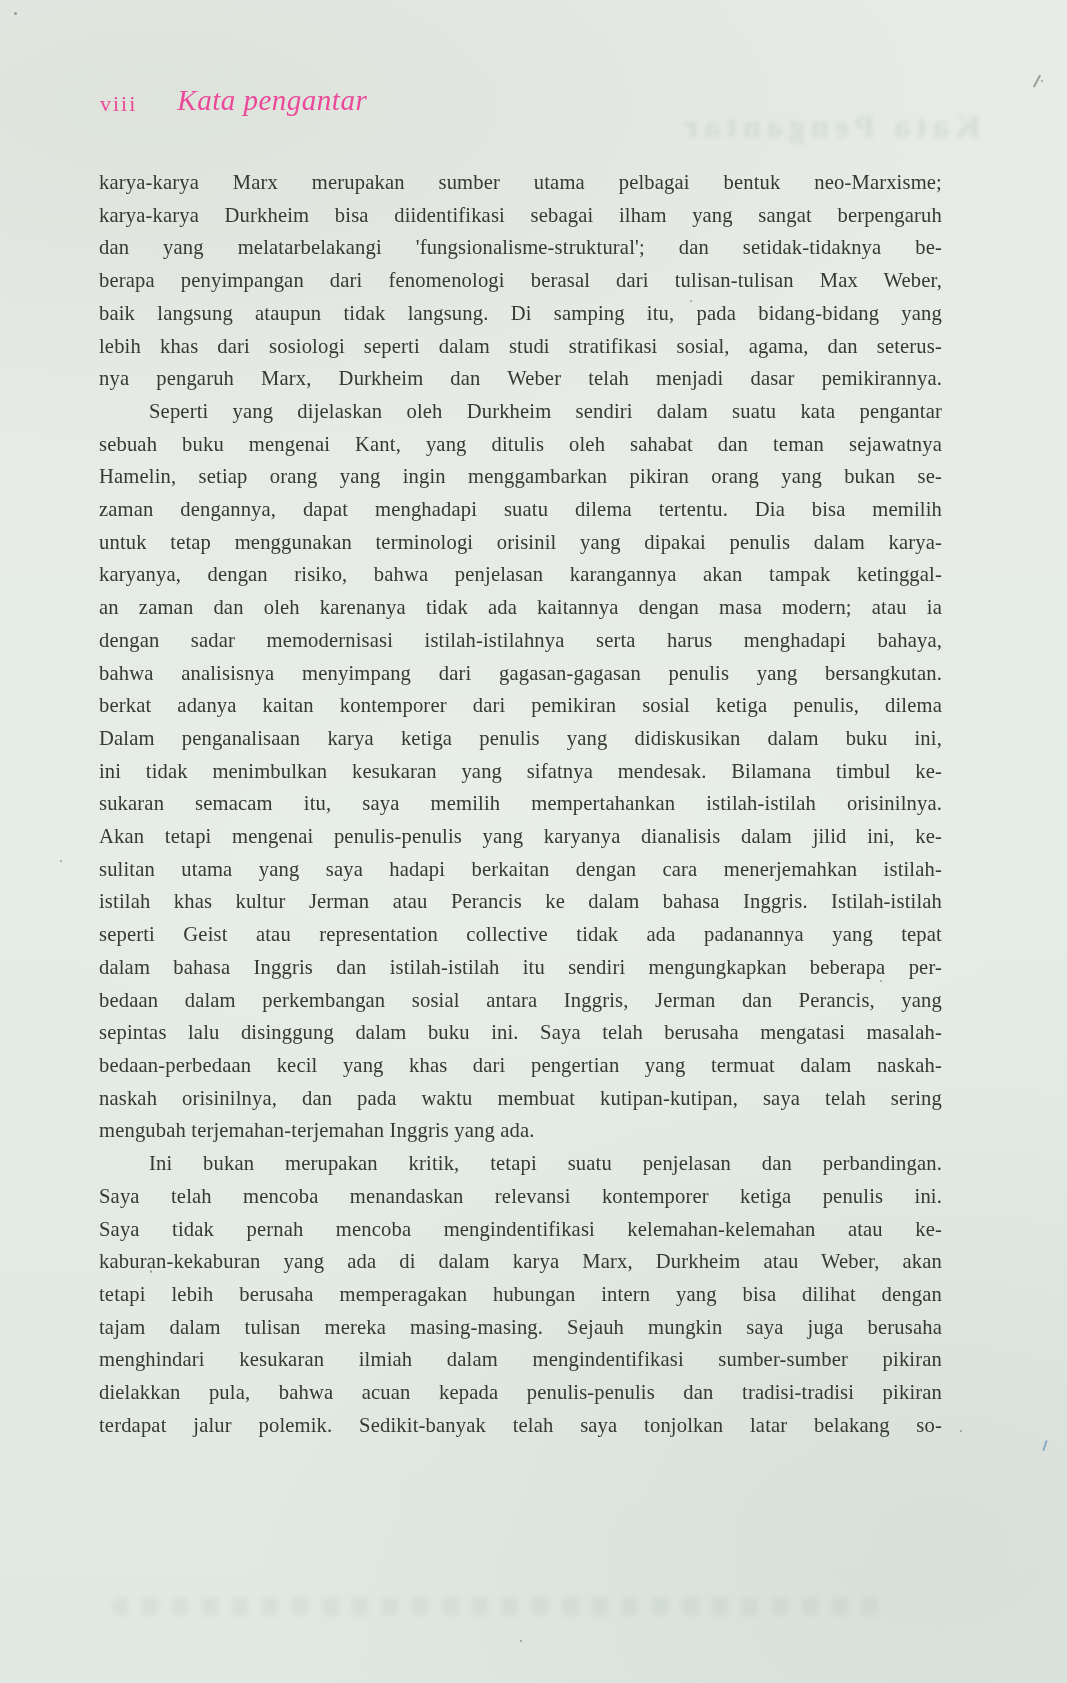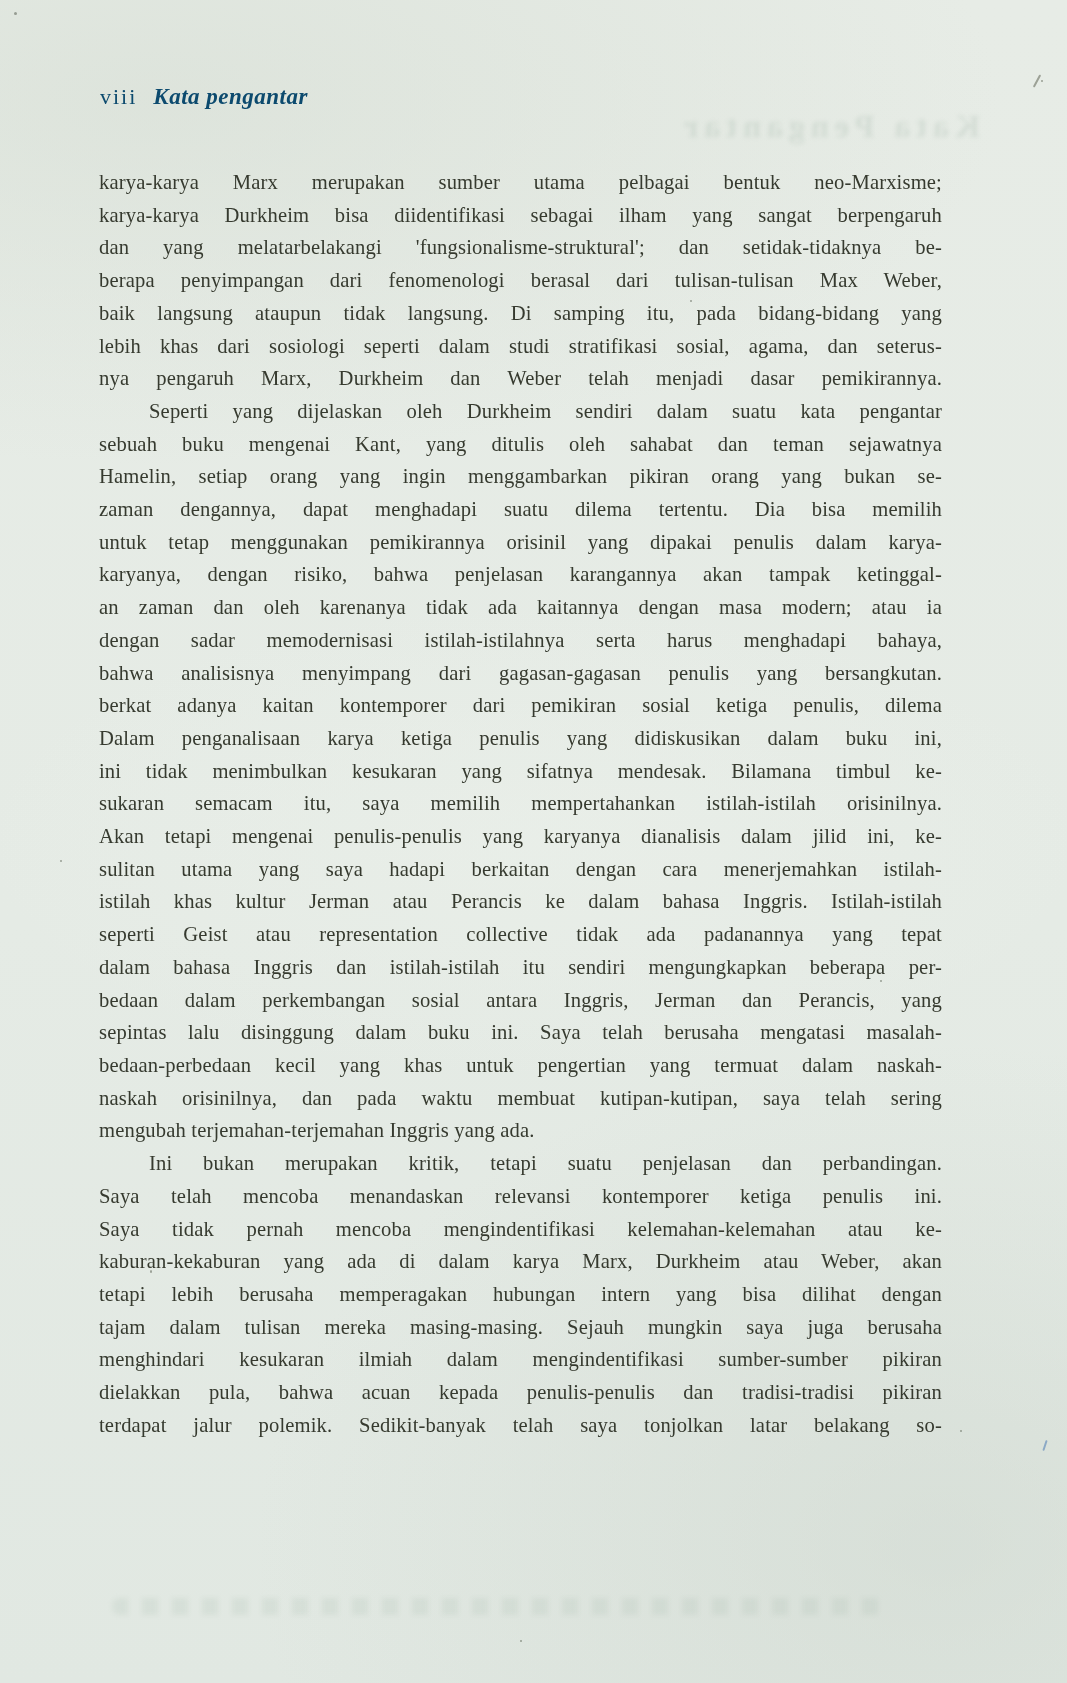--- a/index.html
+++ b/index.html
@@ -8,24 +8,24 @@
     font-family:"Liberation Serif","DejaVu Serif",serif;
     background:
       radial-gradient(1200px 520px at 15% 6%, rgba(213,221,211,.55), transparent 70%),
       radial-gradient(950px 700px at 88% 92%, rgba(203,212,203,.45), transparent 72%),
       radial-gradient(700px 300px at 50% 50%, rgba(236,241,235,.5), transparent 80%),
       linear-gradient(180deg,#e7ece6 0%,#e5ebe5 55%,#e1e8e2 100%);
   }
   .page{position:absolute;inset:0;}
   .header{
     position:absolute;top:84px;left:100px;display:flex;align-items:flex-end;
-    color:#0c4a6e;
+    color:#ec4899;
   }
   .page-num{font-size:22px;letter-spacing:2px;}
-  .running-title{font-style:italic;font-weight:700;font-size:23px;margin-left:16px;letter-spacing:.5px;}
+  .running-title{font-style:italic;font-weight:400;font-size:29px;margin-left:40px;letter-spacing:.5px;}
   .body-text{
     position:absolute;top:166px;left:99px;width:843px;
     font-size:20.6px;line-height:32.7px;color:#363a2f;letter-spacing:.15px;
   }
   .line{text-align:justify;text-align-last:justify;}
   .line.noj{text-align-last:left;}
   .line.indent{text-indent:50px;}
   .it{}
   
   .ghost-top{
@@ -60,37 +60,37 @@
       <div class="line"><span>karya-karya Durkheim bisa diidentifikasi sebagai ilham yang sangat berpengaruh</span></div>
       <div class="line"><span>dan yang melatarbelakangi 'fungsionalisme-struktural'; dan setidak-tidaknya be-</span></div>
       <div class="line"><span>berapa penyimpangan dari fenomenologi berasal dari tulisan-tulisan Max Weber,</span></div>
       <div class="line"><span>baik langsung ataupun tidak langsung. Di samping itu, pada bidang-bidang yang</span></div>
       <div class="line"><span>lebih khas dari sosiologi seperti dalam studi stratifikasi sosial, agama, dan seterus-</span></div>
       <div class="line"><span>nya pengaruh Marx, Durkheim dan Weber telah menjadi dasar pemikirannya.</span></div>
       <div class="line indent"><span>Seperti yang dijelaskan oleh Durkheim sendiri dalam suatu kata pengantar</span></div>
       <div class="line"><span>sebuah buku mengenai Kant, yang ditulis oleh sahabat dan teman sejawatnya</span></div>
       <div class="line"><span>Hamelin, setiap orang yang ingin menggambarkan pikiran orang yang bukan se-</span></div>
       <div class="line"><span>zaman dengannya, dapat menghadapi suatu dilema tertentu. Dia bisa memilih</span></div>
-      <div class="line"><span>untuk tetap menggunakan pemikirannya orisinil yang dipakai penulis dalam karya-</span></div>
+      <div class="line"><span>untuk tetap menggunakan terminologi orisinil yang dipakai penulis dalam karya-</span></div>
       <div class="line"><span>karyanya, dengan risiko, bahwa penjelasan karangannya akan tampak ketinggal-</span></div>
       <div class="line"><span>an zaman dan oleh karenanya tidak ada kaitannya dengan masa modern; atau ia</span></div>
       <div class="line"><span>dengan sadar memodernisasi istilah-istilahnya serta harus menghadapi bahaya,</span></div>
       <div class="line"><span>bahwa analisisnya menyimpang dari gagasan-gagasan penulis yang bersangkutan.</span></div>
       <div class="line"><span>berkat adanya kaitan kontemporer dari pemikiran sosial ketiga penulis, dilema</span></div>
       <div class="line"><span>Dalam penganalisaan karya ketiga penulis yang didiskusikan dalam buku ini,</span></div>
       <div class="line"><span>ini tidak menimbulkan kesukaran yang sifatnya mendesak. Bilamana timbul ke-</span></div>
       <div class="line"><span>sukaran semacam itu, saya memilih mempertahankan istilah-istilah orisinilnya.</span></div>
       <div class="line"><span>Akan tetapi mengenai penulis-penulis yang karyanya dianalisis dalam jilid ini, ke-</span></div>
       <div class="line"><span>sulitan utama yang saya hadapi berkaitan dengan cara menerjemahkan istilah-</span></div>
       <div class="line"><span>istilah khas kultur Jerman atau Perancis ke dalam bahasa Inggris. Istilah-istilah</span></div>
       <div class="line"><span>seperti </span><span class="it">Geist</span><span> atau </span><span class="it">representation collective</span><span> tidak ada padanannya yang tepat</span></div>
       <div class="line"><span>dalam bahasa Inggris dan istilah-istilah itu sendiri mengungkapkan beberapa per-</span></div>
       <div class="line"><span>bedaan dalam perkembangan sosial antara Inggris, Jerman dan Perancis, yang</span></div>
       <div class="line"><span>sepintas lalu disinggung dalam buku ini. Saya telah berusaha mengatasi masalah-</span></div>
-      <div class="line"><span>bedaan-perbedaan kecil yang khas untuk pengertian yang termuat dalam naskah-</span></div>
+      <div class="line"><span>bedaan-perbedaan kecil yang khas dari pengertian yang termuat dalam naskah-</span></div>
       <div class="line"><span>naskah orisinilnya, dan pada waktu membuat kutipan-kutipan, saya telah sering</span></div>
       <div class="line noj"><span>mengubah terjemahan-terjemahan Inggris yang ada.</span></div>
       <div class="line indent"><span>Ini bukan merupakan kritik, tetapi suatu penjelasan dan perbandingan.</span></div>
       <div class="line"><span>Saya telah mencoba menandaskan relevansi </span><span class="it">kontemporer</span><span> ketiga penulis ini.</span></div>
       <div class="line"><span>Saya tidak pernah mencoba mengindentifikasi kelemahan-kelemahan atau ke-</span></div>
       <div class="line"><span>kaburan-kekaburan yang ada di dalam karya Marx, Durkheim atau Weber, akan</span></div>
       <div class="line"><span>tetapi lebih berusaha memperagakan hubungan intern yang bisa dilihat dengan</span></div>
       <div class="line"><span>tajam dalam tulisan mereka masing-masing. Sejauh mungkin saya juga berusaha</span></div>
       <div class="line"><span>menghindari kesukaran ilmiah dalam mengindentifikasi sumber-sumber pikiran</span></div>
       <div class="line"><span>dielakkan pula, bahwa acuan kepada penulis-penulis dan tradisi-tradisi pikiran</span></div>

